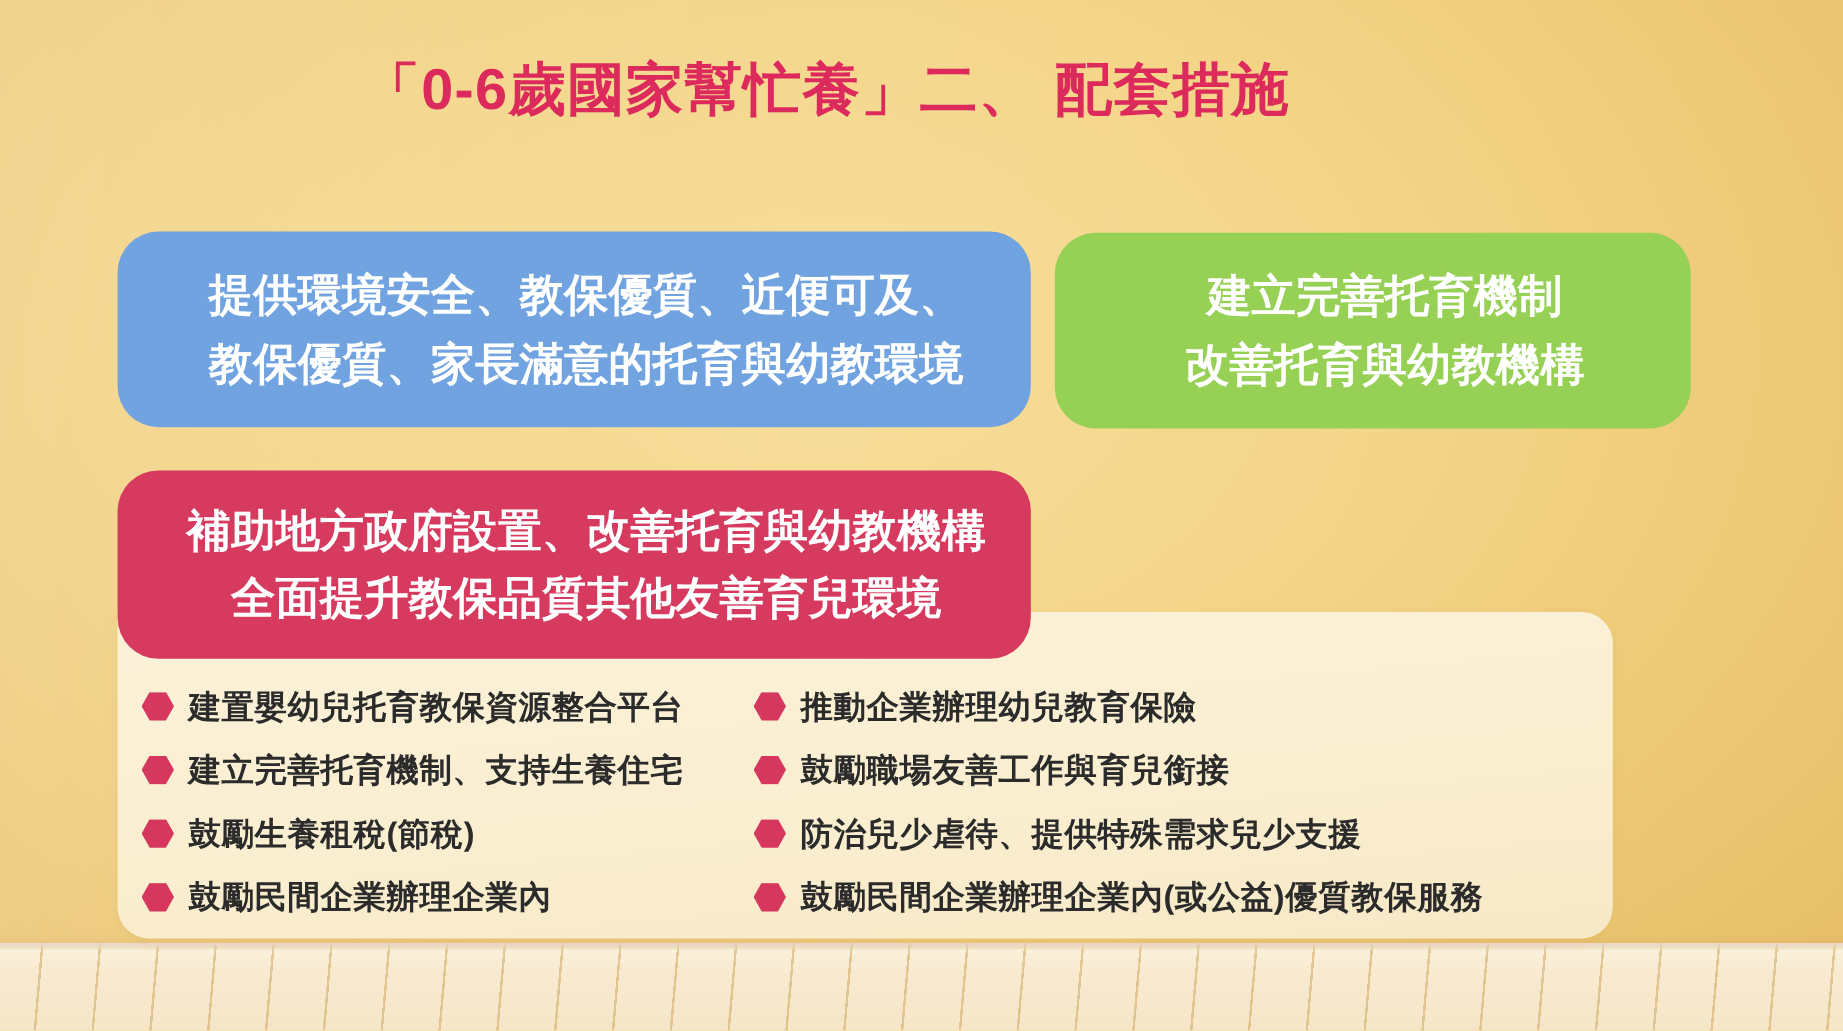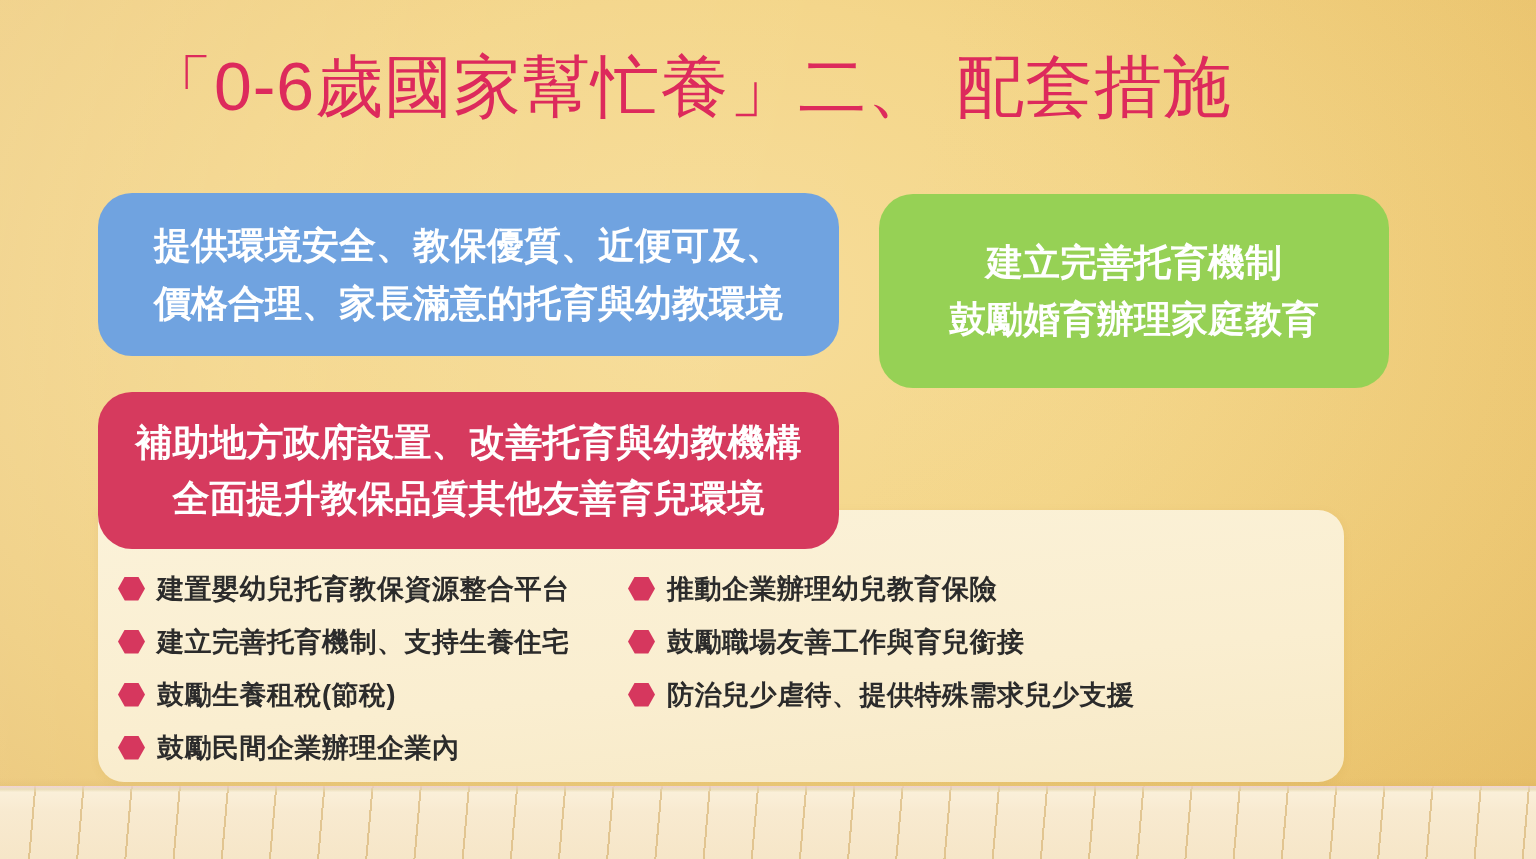--- a/index.html
+++ b/index.html
@@ -87,58 +87,59 @@
     background: linear-gradient(180deg, rgba(180,140,60,0.0) 0%, rgba(180,140,60,0.14) 100%);
   }
 
   
   .title {
     position: absolute;
     left: 0;
     top: 52px;
     width: 1377px;
     text-align: center;
-    font-size: 68px;
+    font-size: 48px;
     line-height: 1.0;
-    font-weight: normal;
+    font-weight: bold;
     color: #dd2a5c;
     letter-spacing: 1px;
     white-space: nowrap;
   }
 
   
   .card {
     position: absolute;
     border-radius: 34px;
     display: flex;
     flex-direction: column;
     align-items: center;
     justify-content: center;
     color: #ffffff;
     font-weight: bold;
     text-align: center;
+    padding-left: 20px;
   }
   .card .line {
     white-space: nowrap;
   }
 
   #card-blue {
     left: 98px;
     top: 193px;
     width: 741px;
     height: 163px;
     background: #70a3e0;
     font-size: 37px;
     line-height: 1.55;
   }
   #card-green {
     left: 879px;
     top: 194px;
     width: 510px;
-    height: 194px;
+    height: 163px;
     background: #96d155;
     font-size: 37px;
     line-height: 1.55;
   }
   #card-crimson {
     left: 98px;
     top: 392px;
     width: 741px;
     height: 157px;
     background: #d63a5e;
@@ -204,26 +205,26 @@
   <div class="floor-shadow"></div>
   <div class="floor">
     <div class="floor-planks"></div>
   </div>
   <div class="floor-edge"></div>
 
   <div class="title">「0-6歲國家幫忙養」二、 配套措施</div>
 
   <div class="card" id="card-blue">
     <div class="line">提供環境安全、教保優質、近便可及、</div>
-    <div class="line">價格合理、家長滿意的托育與幼教環境</div>
+    <div class="line">教保優質、家長滿意的托育與幼教環境</div>
   </div>
 
   <div class="card" id="card-green">
     <div class="line">建立完善托育機制</div>
-    <div class="line">鼓勵婚育辦理家庭教育</div>
+    <div class="line">改善托育與幼教機構</div>
   </div>
 
   <div class="panel"></div>
 
   <div class="card" id="card-crimson">
     <div class="line">補助地方政府設置、改善托育與幼教機構</div>
     <div class="line">全面提升教保品質其他友善育兒環境</div>
   </div>
 
   <div class="bullets">
@@ -252,16 +253,20 @@
     </div>
     <div class="bullet-item">
       <span class="hexagon"></span>
       <span class="bullet-text">防治兒少虐待、提供特殊需求兒少支援</span>
     </div>
 
     <div class="bullet-item">
       <span class="hexagon"></span>
       <span class="bullet-text">鼓勵民間企業辦理企業內</span>
     </div>
+    <div class="bullet-item">
+      <span class="hexagon"></span>
+      <span class="bullet-text">鼓勵民間企業辦理企業內(或公益)優質教保服務</span>
+    </div>
 
   </div>
 
 </div>
 
 </body></html>

